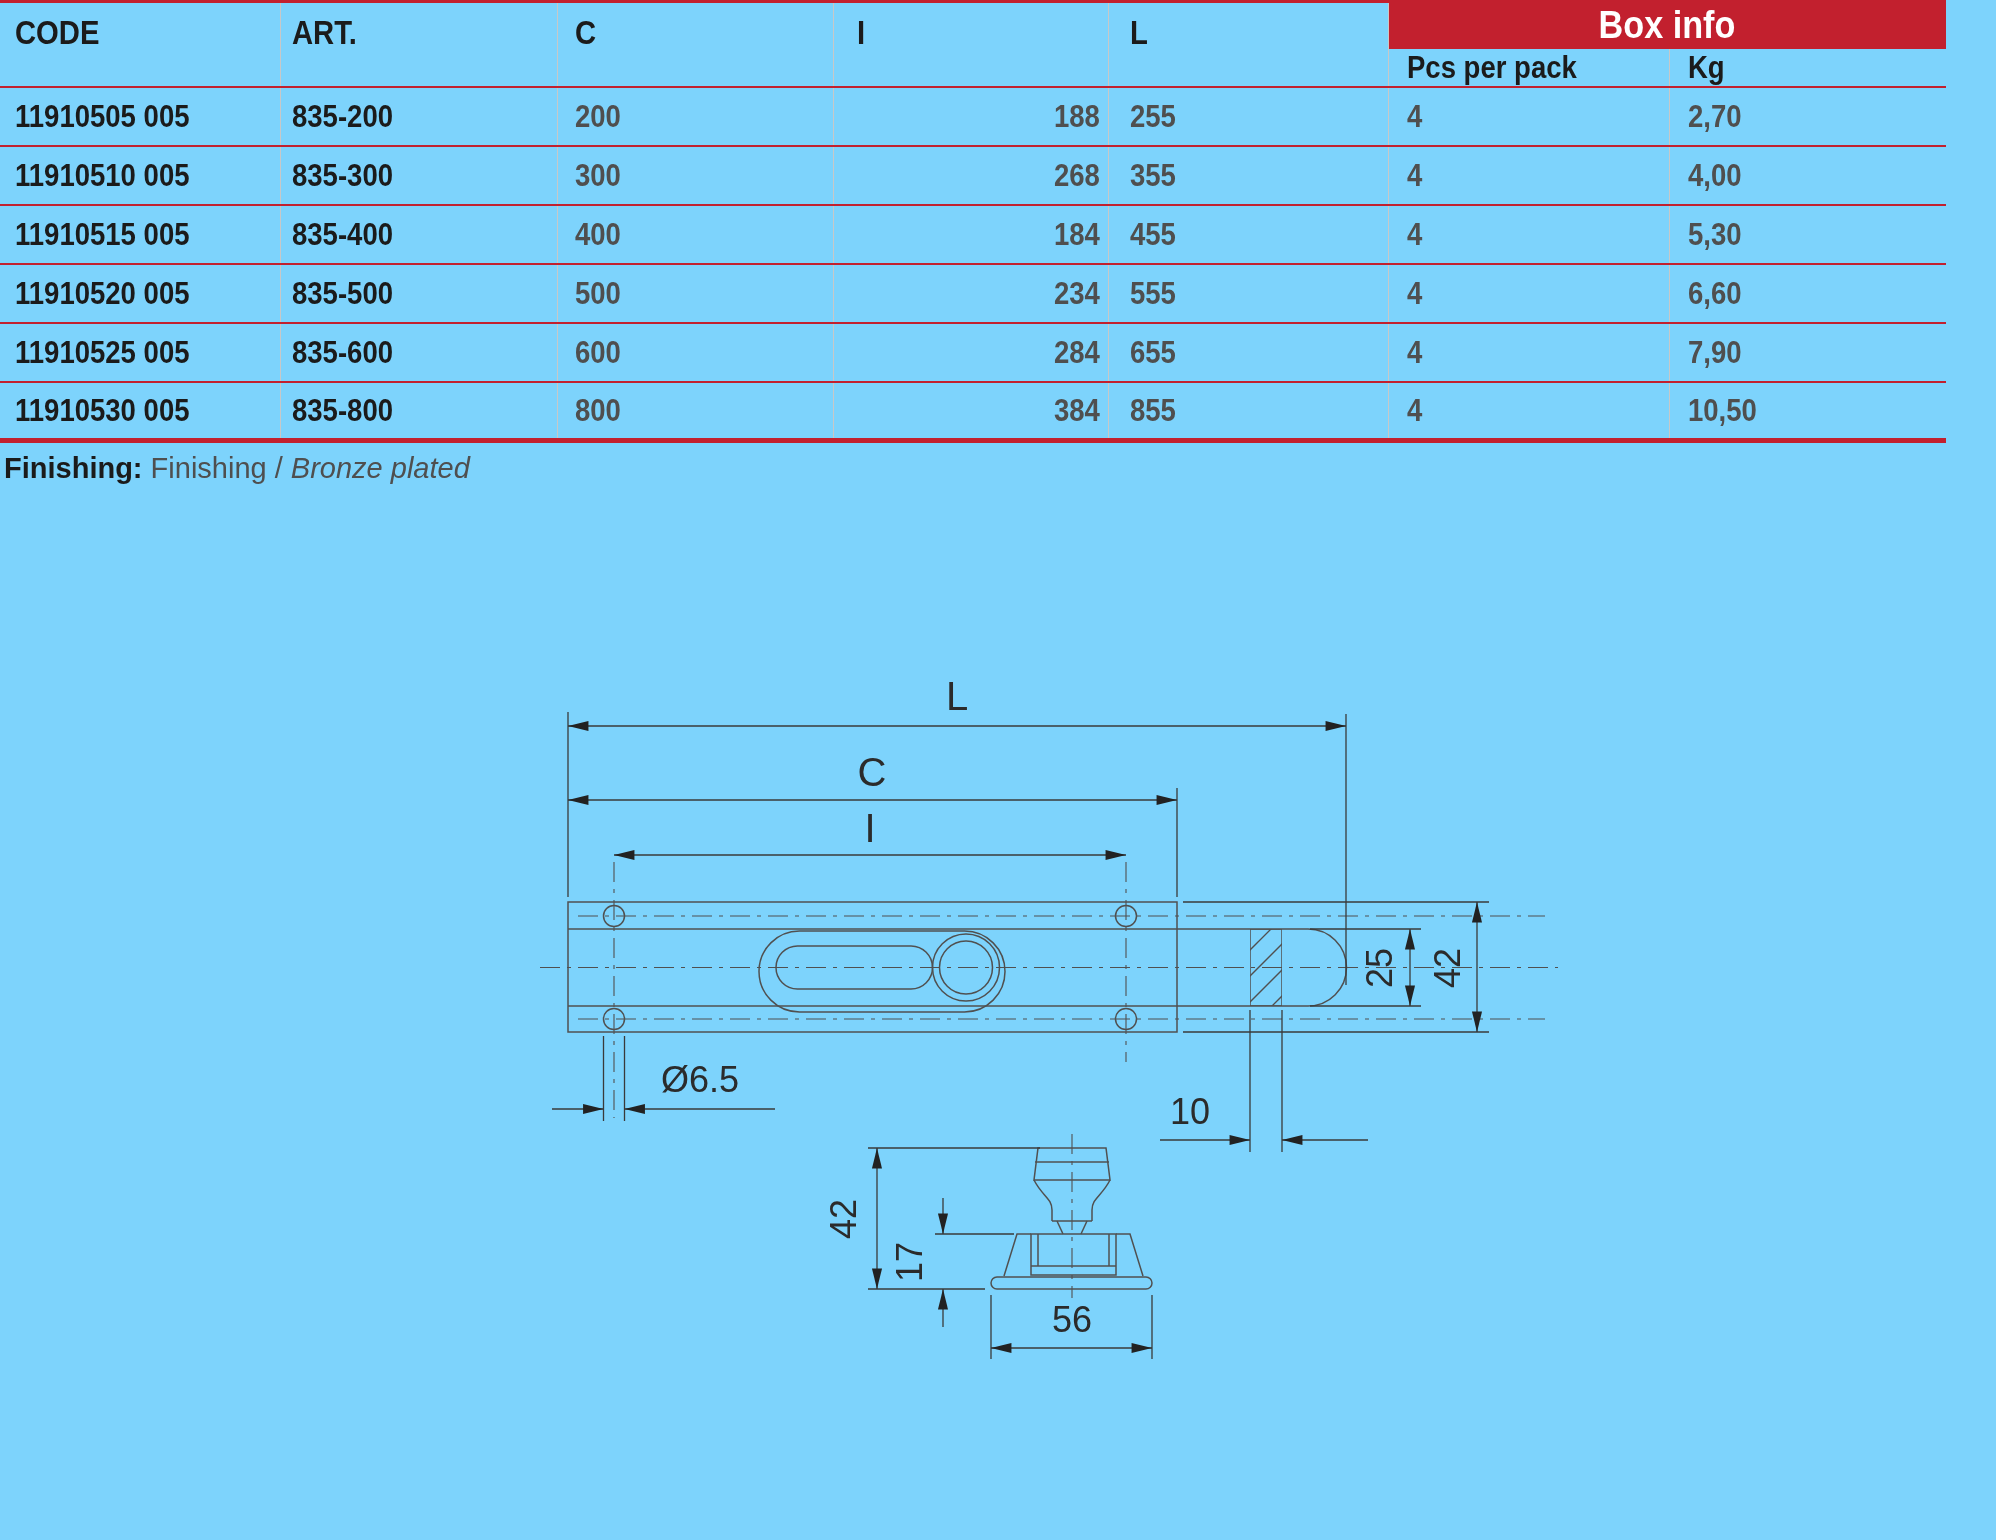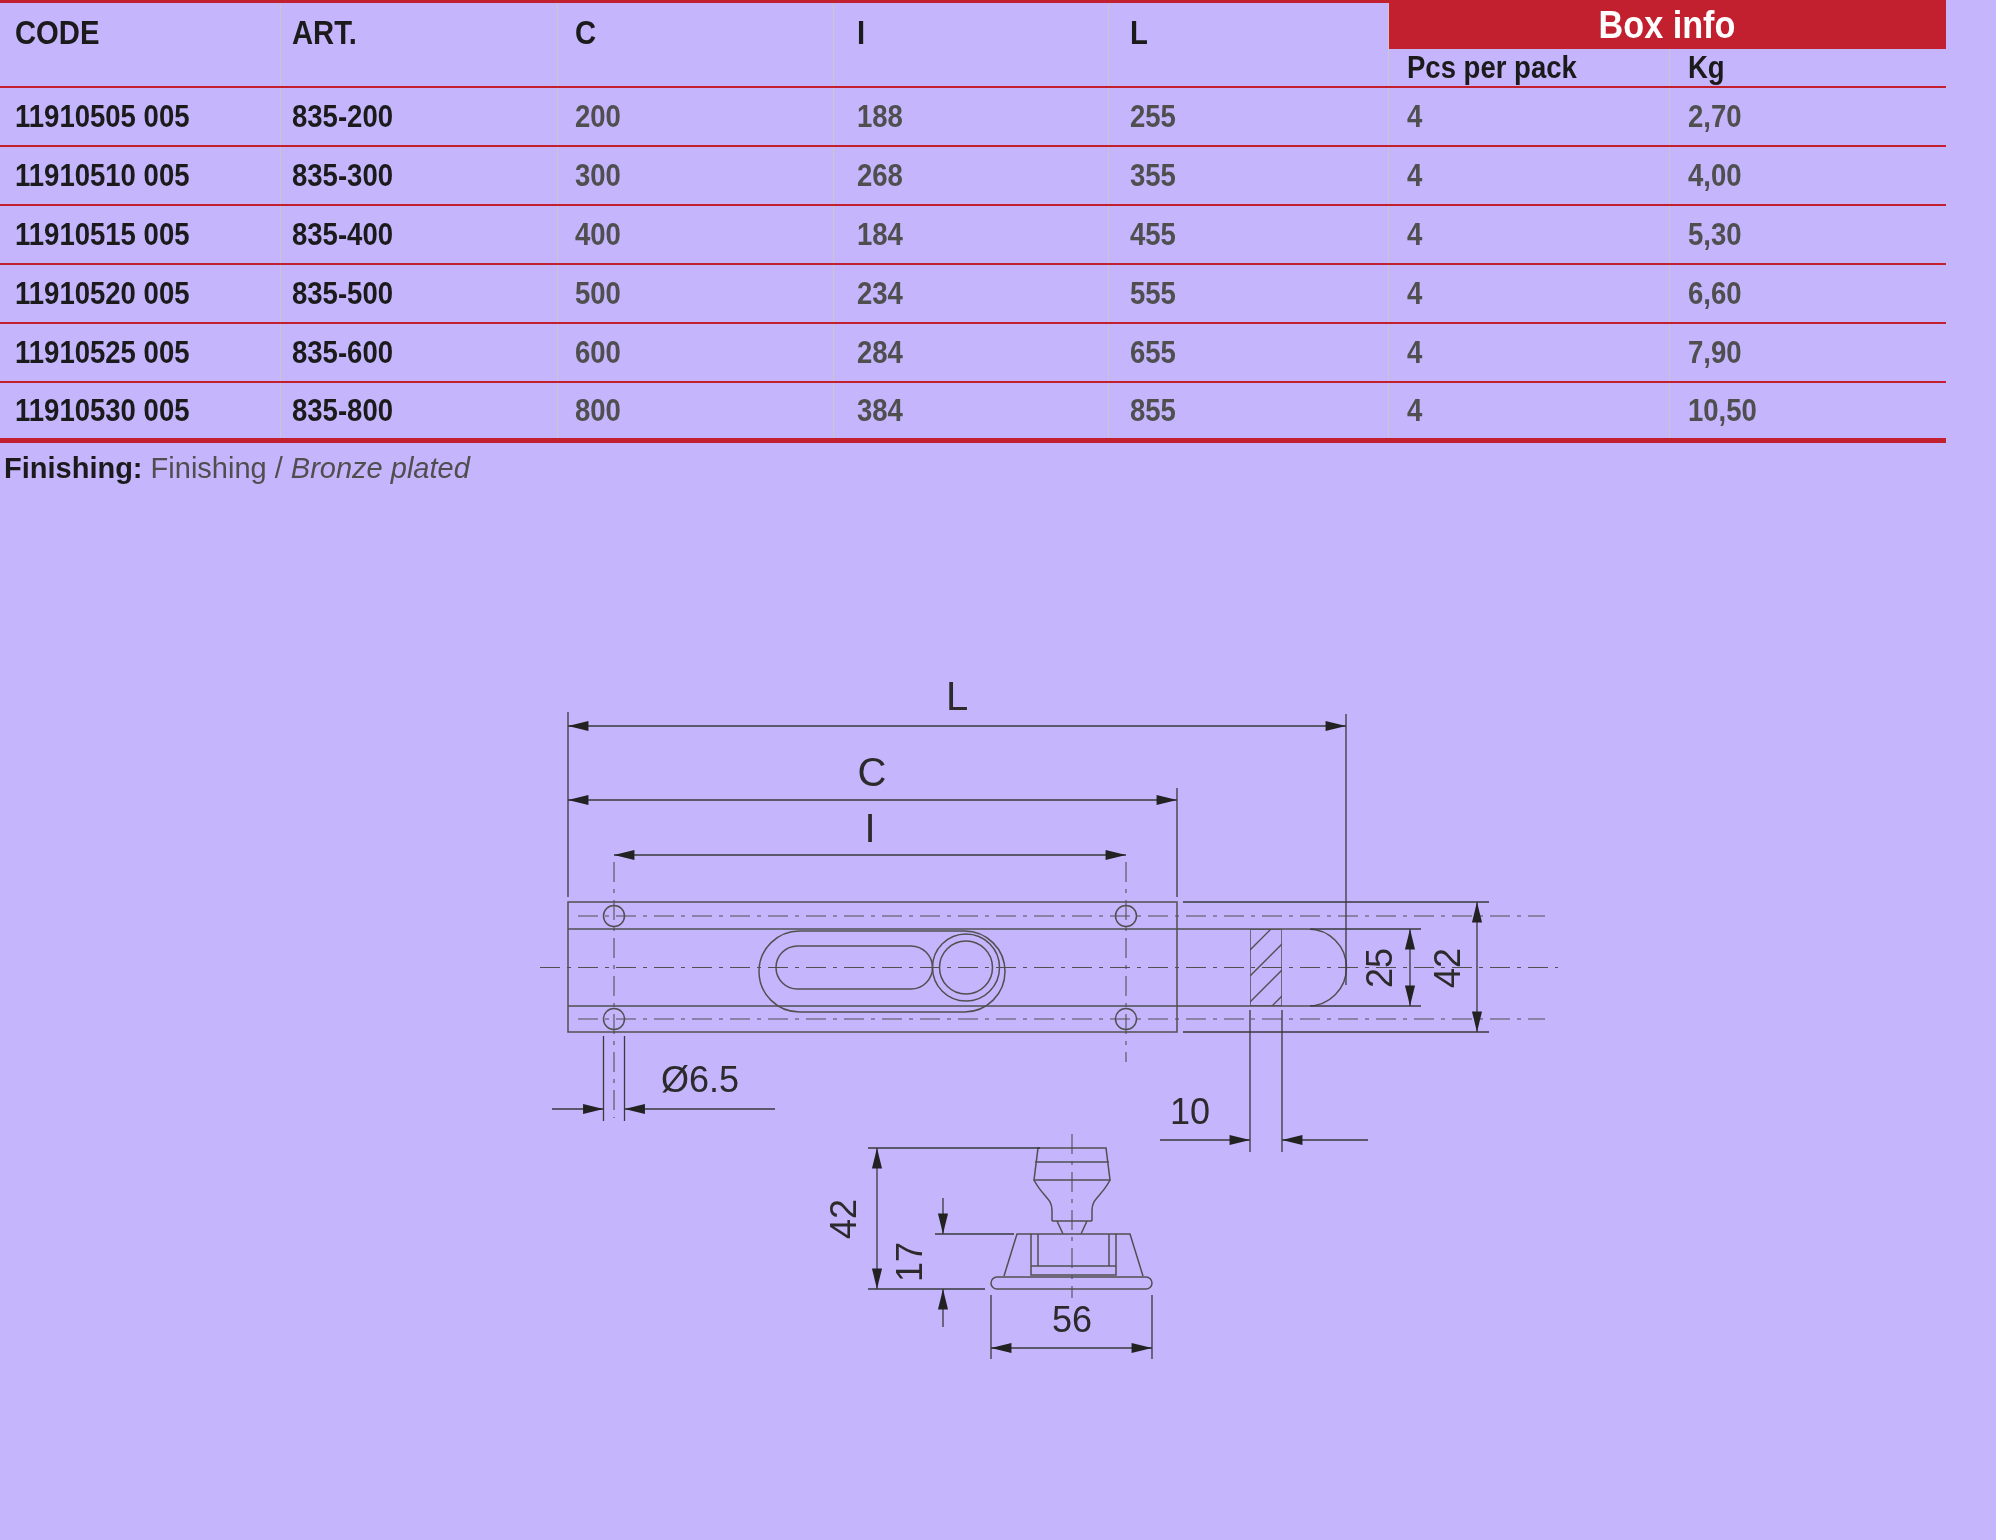--- a/index.html
+++ b/index.html
@@ -1,17 +1,17 @@
 <!DOCTYPE html>
 <html><head>
 <meta charset="utf-8">
 <style>
   html,body { margin:0; padding:0; background:#ffffff; }
   .page {
-    position:relative; width:1996px; height:1540px; background:#c4b5fd;
+    position:relative; width:1996px; height:1540px; background:#7dd3fc;
     font-family:"Liberation Sans", sans-serif; color:#1b1b1b; overflow:hidden;
   }
 
   
   table.spec {
     position:absolute; left:0; top:0; width:1946px;
     border-collapse:collapse; table-layout:fixed;
     border-top:3px solid var(--red);
   }
   table.spec th, table.spec td { margin:0; white-space:nowrap; overflow:visible; }
@@ -34,21 +34,21 @@
   tbody tr { height:59px; border-bottom:2px solid var(--red); }
   tbody tr:last-child { border-bottom:5px solid var(--red); }
   tbody td { font-size:32px; vertical-align:middle; padding:0; }
   td.b { font-weight:bold; color:#1b1b1b; }
   td.n { font-weight:bold; color:#4f4f4f; }
 
   .vline   { border-left:1px solid #c8c8c8; }
   .pl-code { padding-left:15px !important; }
   .pl-art  { padding-left:11px !important; }
   .pl-c    { padding-left:17px !important; }
-  .pl-i    { padding-left:23px !important; }
+  .pl-i    { padding-left:23px !important;text-align:right; }
   .pl-l    { padding-left:21px !important; }
   .pl-pcs  { padding-left:18px !important; }
   .pl-kg   { padding-left:18px !important; }
 
   .cn  { display:inline-block; transform:scaleX(.86); transform-origin:0 50%; }
   .cnC { display:inline-block; transform:scaleX(.9);  transform-origin:50% 50%; }
 
   
   .finishing { position:absolute; left:4px; top:452px; font-size:29px; color:#4f4f4f; }
   .finishing .fb { font-weight:bold; color:#1b1b1b; }

